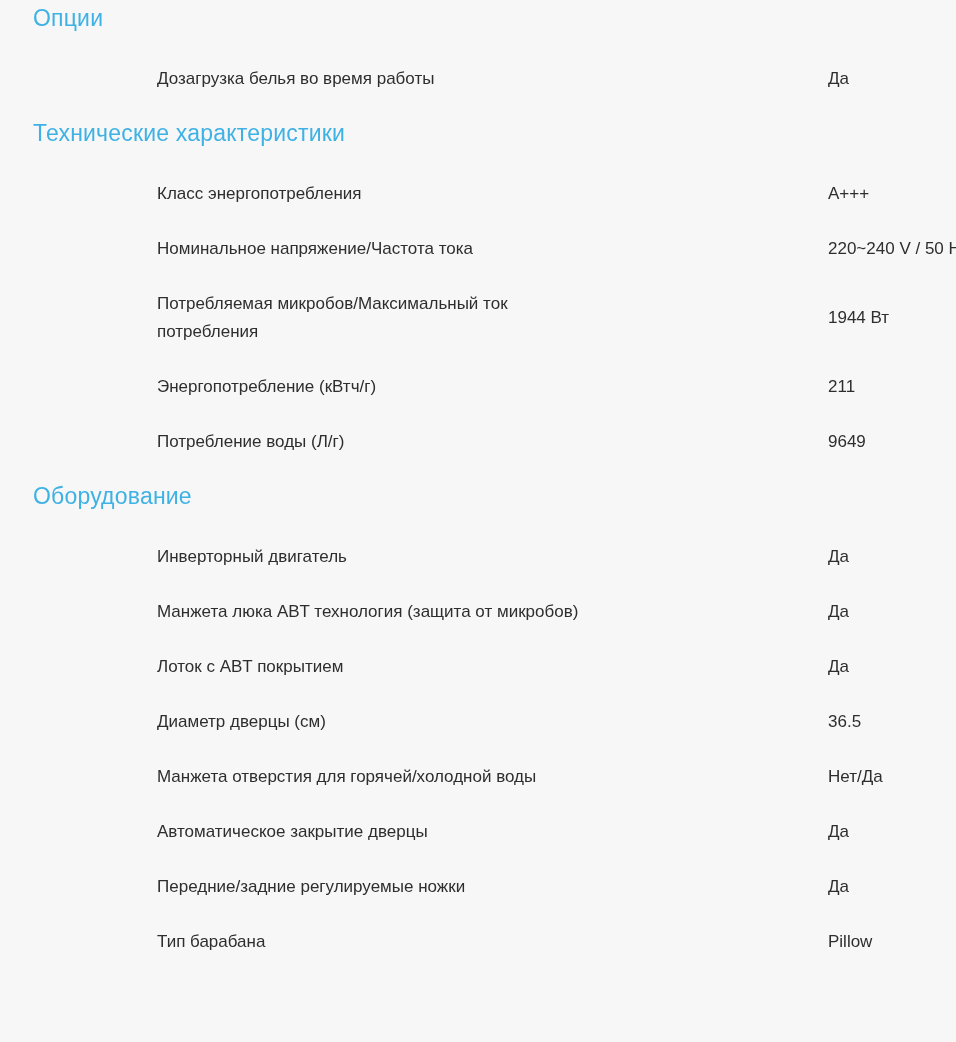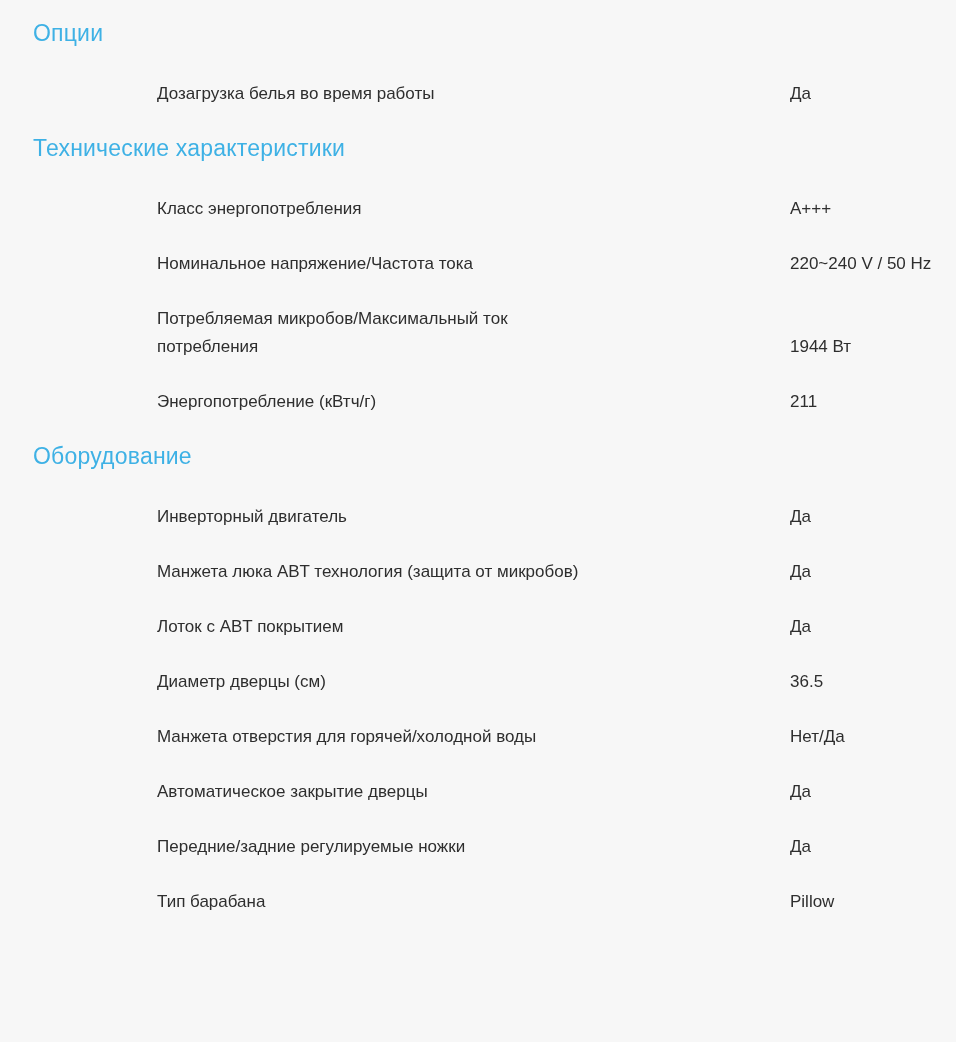--- a/index.html
+++ b/index.html
@@ -6,42 +6,43 @@
   html, body {
     width: 956px;
     height: 1042px;
     background: var(--page-bg, #f7f7f7);
     font-family: "Liberation Sans", "DejaVu Sans", sans-serif;
     overflow: hidden;
   }
   .spec-page {
     width: 956px;
     height: 844px;
-    padding: 20px 0 0 33px;
+    padding: 5px 0 0 33px;
   }
   .section-title {
     color: var(--accent, #3eb1e5);
     font-size: 23px;
     font-weight: 400;
     line-height: 26px;
     letter-spacing: 0.2px;
     margin: 0 0 34px 0;
   }
   .section + .section .section-title {
     margin-top: 12px;
   }
   .spec-row {
     display: flex;
-    align-items: flex-end;
+    align-items: center;
     margin: 0 0 27px 0;
     padding-left: 124px;
     line-height: 28px;
     font-size: 17px;
     font-weight: 300;
     color: #2e2e2e;
+    gap: 38px;
   }
   .spec-label {
     flex: 0 0 633px;
     padding-right: 180px;
   }
   .spec-value {
     flex: 1 1 auto;
     white-space: nowrap;
   }
 </style>
@@ -68,20 +69,24 @@
       <div class="spec-label">Номинальное напряжение/Частота тока</div>
       <div class="spec-value">220~240 V / 50 Hz</div>
     </div>
     <div class="spec-row">
       <div class="spec-label">Потребляемая микробов/Максимальный ток потребления</div>
       <div class="spec-value">1944 Вт</div>
     </div>
     <div class="spec-row">
       <div class="spec-label">Энергопотребление (кВтч/г)</div>
       <div class="spec-value">211</div>
+    </div>
+    <div class="spec-row">
+      <div class="spec-label">Потребление воды (Л/г)</div>
+      <div class="spec-value">9649</div>
     </div>
   </div>
 
   <div class="section">
     <h2 class="section-title">Оборудование</h2>
     <div class="spec-row">
       <div class="spec-label">Инверторный двигатель</div>
       <div class="spec-value">Да</div>
     </div>
     <div class="spec-row">

